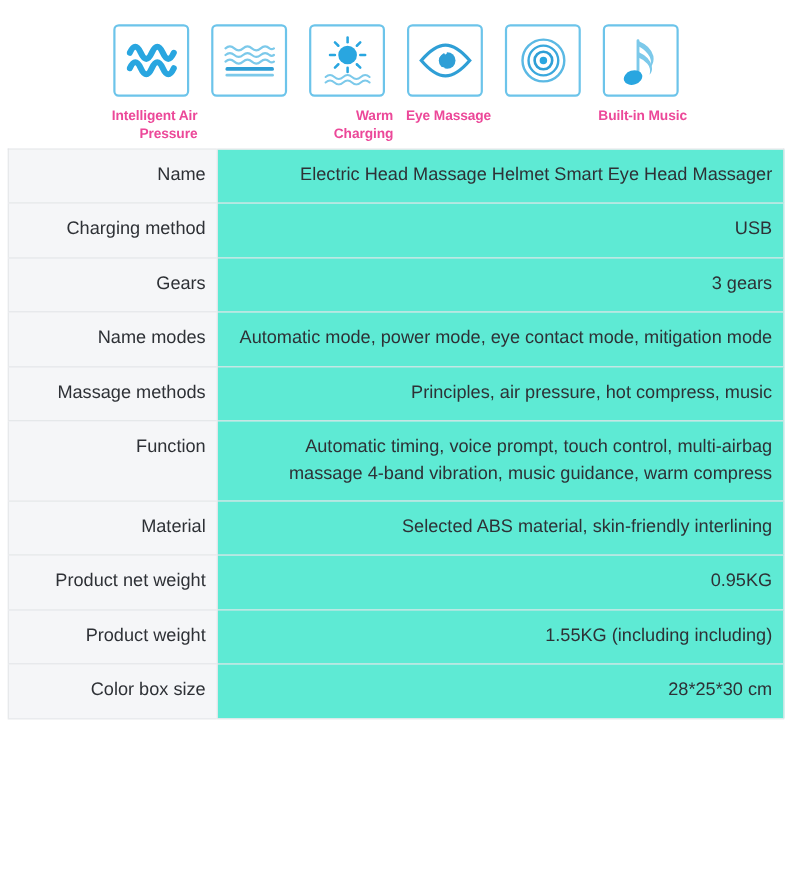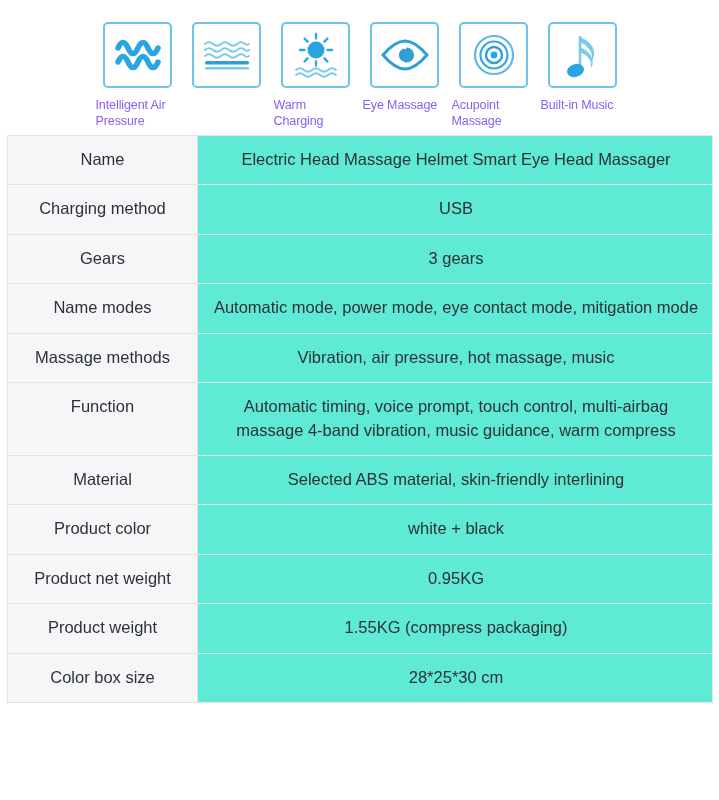--- a/index.html
+++ b/index.html
@@ -42,24 +42,24 @@
     background: #ffffff;
     display: flex;
     align-items: center;
     justify-content: center;
     flex: none;
   }
   .feature-box svg { display: block; }
   .feature-label {
     margin-top: 9px;
     font-size: 12.5px;
-    font-weight: normal;
+    font-weight: bold;
     line-height: 1.28;
-    color: #8b5cf6;
-    text-align: left;
+    color: #ec4899;
+    text-align: right;
     letter-spacing: -0.1px;
     width: 84px;
     margin-left: -7px;
     margin-right: -7px;
   }
 
   
   .spec-table-wrap {
     padding: 0 6px 0 7px;
   }
@@ -67,21 +67,21 @@
     width: 706px;
     border-collapse: collapse;
     table-layout: fixed;
     border-top: 1px solid #e2e4e7;
     border-left: 1px solid #e2e4e7;
     border-right: 1px solid #e2e4e7;
   }
   .spec-table tr { border-bottom: 1px solid #e2e4e7; }
   .spec-table th,
   .spec-table td {
-    text-align: center;
+    text-align: right;
     vertical-align: top;
     font-weight: normal;
     font-size: 16.5px;
     line-height: 1.42;
     color: #2e3136;
     padding: 12px 10px 13px 11px;
   }
   .spec-table th {
     width: 169px;
     background: #f5f6f8;
@@ -169,21 +169,20 @@
     <div class="feature-box">
       <span>
         <svg width="44" height="44" viewBox="0 0 44 44" fill="none">
           <circle cx="22" cy="22" r="19" stroke="#5bb9e4" stroke-width="2.2" fill="none"></circle>
           <circle cx="22" cy="22" r="13.5" stroke="#3aa8dd" stroke-width="2.2" fill="none"></circle>
           <circle cx="22" cy="22" r="8" stroke="#2f9fd6" stroke-width="2.4" fill="none"></circle>
           <circle cx="22" cy="22" r="3.4" fill="#29a6e0"></circle>
         </svg>
       </span>
     </div>
-    <div class="feature-label">Acupoint Massage</div>
   </div>
 
   <div class="feature">
     <div class="feature-box">
       <span>
         <svg width="36" height="46" viewBox="0 0 36 46" fill="none">
           <path d="M15 41 L15 5" stroke="#7cc9ea" stroke-width="2.6" stroke-linecap="round"></path>
           <path d="M15 5 Q27 10 29 19 Q30 25 26.5 29 Q28 22 24 17 Q20 12 15 10 Z" fill="#7cc9ea"></path>
           <path d="M15 15 Q26 20 27.5 28 Q28.5 33 25.5 36 Q27 30 23.5 26 Q20 22 15 20 Z" fill="#7cc9ea"></path>
           <ellipse cx="10.5" cy="38.5" rx="8.6" ry="6.4" transform="rotate(-18 10.5 38.5)" fill="#29a6e0"></ellipse>
@@ -209,41 +208,37 @@
       <tr>
         <th>Gears</th>
         <td>3 gears</td>
       </tr>
       <tr>
         <th>Name modes</th>
         <td>Automatic mode, power mode, eye contact mode, mitigation mode</td>
       </tr>
       <tr>
         <th>Massage methods</th>
-        <td>Vibration, air pressure, hot massage, music</td>
+        <td>Principles, air pressure, hot compress, music</td>
       </tr>
       <tr>
         <th>Function</th>
         <td>Automatic timing, voice prompt, touch control, multi-airbag massage 4-band vibration, music guidance, warm compress</td>
       </tr>
       <tr>
         <th>Material</th>
         <td>Selected ABS material, skin-friendly interlining</td>
       </tr>
       <tr>
-        <th>Product color</th>
-        <td>white + black</td>
-      </tr>
-      <tr>
         <th>Product net weight</th>
         <td>0.95KG</td>
       </tr>
       <tr>
         <th>Product weight</th>
-        <td>1.55KG (compress packaging)</td>
+        <td>1.55KG (including including)</td>
       </tr>
       <tr>
         <th>Color box size</th>
         <td>28*25*30 cm</td>
       </tr>
     </tbody>
   </table>
 </div>
 
 </body></html>

